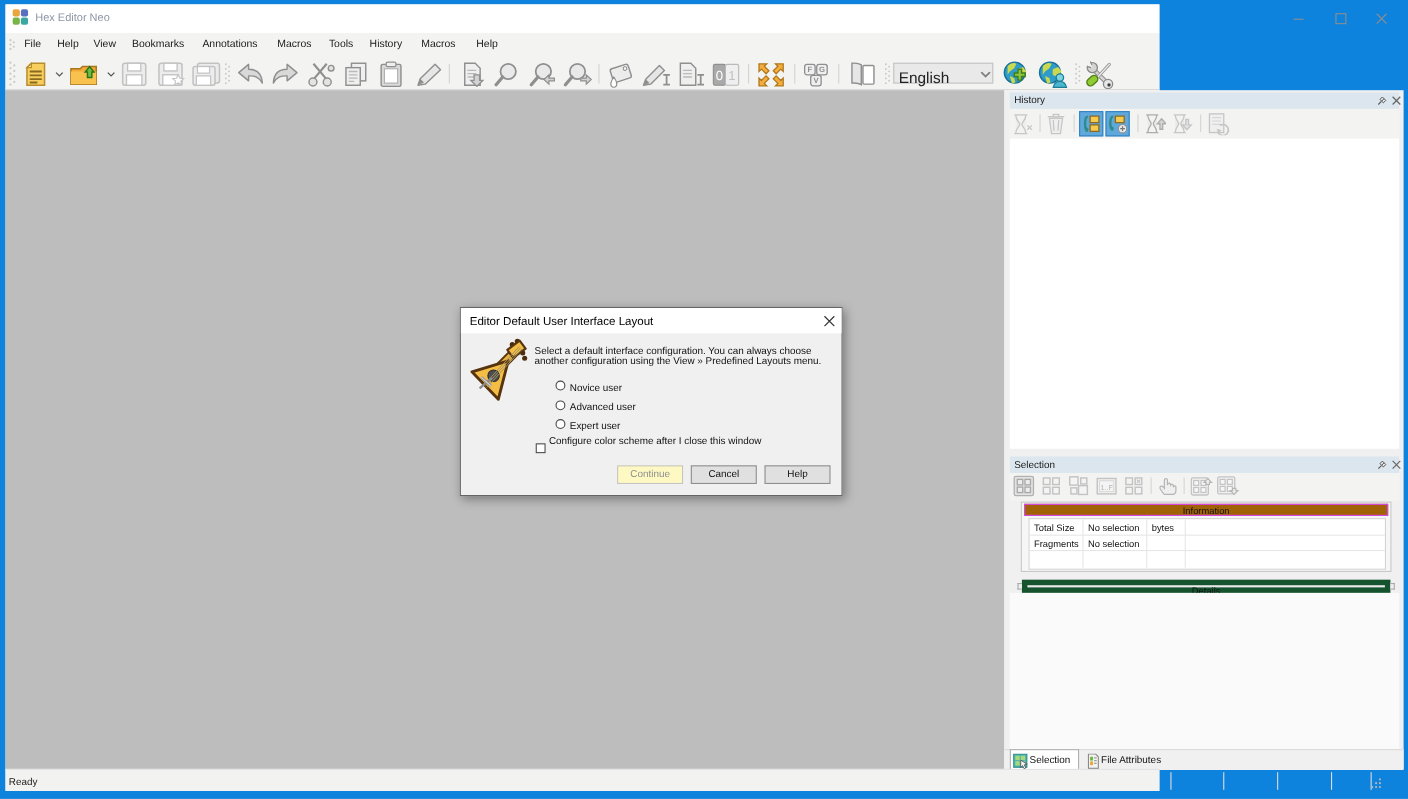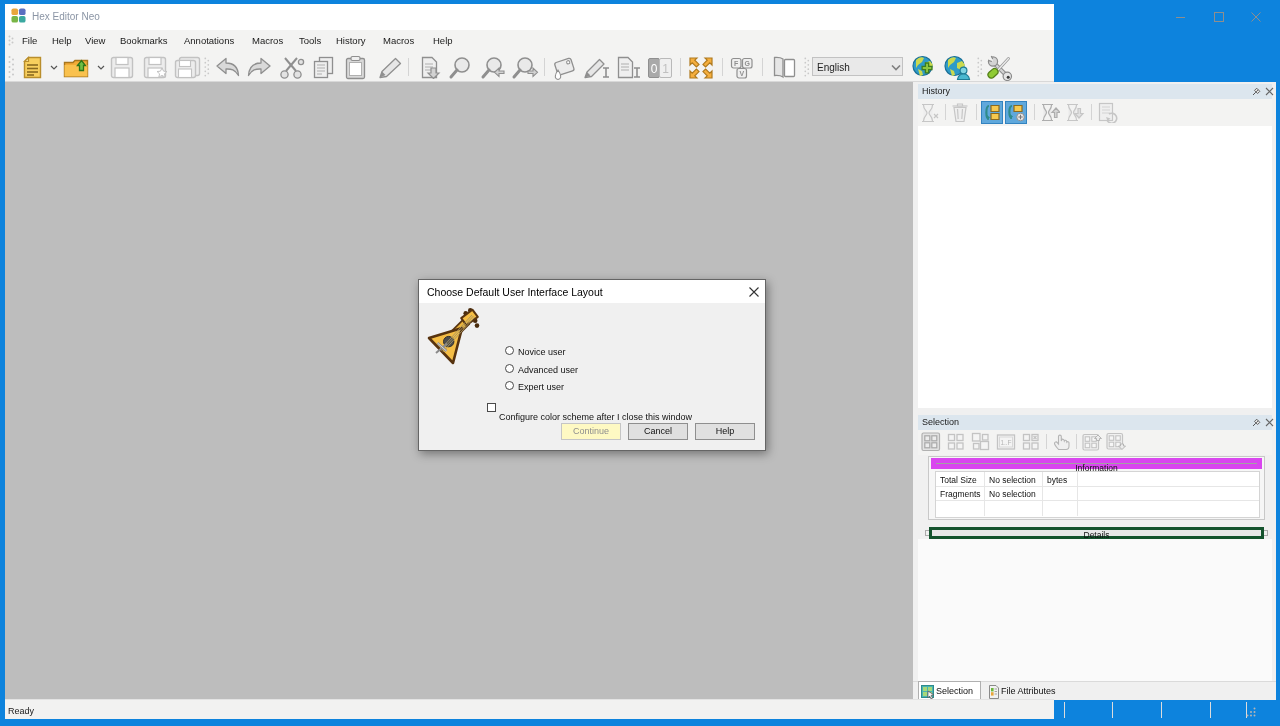--- a/index.html
+++ b/index.html
@@ -276,21 +276,21 @@
           <circle cx="5" cy="9.5" r="1"></circle>
           <circle cx="1.5" cy="12" r="1"></circle>
           <circle cx="5" cy="14.5" r="1"></circle>
           <circle cx="1.5" cy="17" r="1"></circle>
           <circle cx="5" cy="19.5" r="1"></circle>
           <circle cx="1.5" cy="22" r="1"></circle>
         </g>
       </svg>
 
     <div class="abs" style="left:807px;top:5px;width:91px;height:19px;background:#e9e9e9;border:1px solid #c2c2c2">
-      <div class="abs" style="left:4px;top:4px;font-size:10px;color:#222">English</div>
+      <div class="abs" style="left:4px;top:4px;font-size:14px;color:#222">English</div>
       <svg style="left:78px;top:7px" width="10" height="6" viewBox="0 0 10 6">
           <path d="M1 0.5 L5 4.5 L9 0.5" fill="none" stroke="#808080" stroke-width="1.6"></path>
         </svg>
     </div>
 
     <svg style="left:906px;top:3px" width="27" height="26" viewBox="0 0 27 26">
       <circle cx="11.5" cy="11" r="9.5" fill="#2e9bc8" stroke="#1a6f96" stroke-width="1.2"></circle>
       <path d="M5 5 q4-4 8-2 l-2 4 -4 3 -2 3 Z" fill="#cbd94e"></path>
       <path d="M14 8 l5-2 3 4 -4 5 -4-2 Z" fill="#cbd94e"></path>
       <path d="M7 14 l4 2 1 4 -3 1 Z" fill="#cbd94e"></path>
@@ -480,36 +480,36 @@
             <rect x="3.2" y="3.8" width="4.5" height="4.5"></rect>
             <rect x="9.8" y="3.8" width="4.5" height="4.5"></rect>
             <rect x="3.2" y="10.2" width="4.5" height="4.5"></rect>
             <rect x="9.8" y="10.2" width="4.5" height="4.5"></rect>
           </g>
           <path d="M16.5 12 v2 h-2 l3.5 3.5 3.5-3.5 h-2 v-2 Z" transform="translate(-2 0)" fill="#ececec" stroke="#b5b5b5" stroke-width="1"></path>
         </svg>
     </div>
 
     <div class="abs" style="left:15px;top:374px;width:337px;height:64px;border:1px solid #c8c8c8;background:#f6f6f6">
-      <div class="abs" style="left:2px;top:1px;width:331px;height:11px;background:#a3a3a3;border:5px solid #d946ef;font-size:8.5px;color:#111;text-align:center;line-height:10px">Information</div>
+      <div class="abs" style="left:2px;top:1px;width:331px;height:11px;background:#a16207;border:1px solid #d946ef;font-size:8.5px;color:#111;text-align:center;line-height:10px">Information</div>
       <div class="abs" style="left:6px;top:14px;width:325px;height:47px;background:#ffffff;border:1px solid #d4d4d4">
         <div class="abs" style="left:48px;top:0;width:1px;height:44px;background:#e6e6e6"></div>
         <div class="abs" style="left:106px;top:0;width:1px;height:44px;background:#e6e6e6"></div>
         <div class="abs" style="left:141px;top:0;width:1px;height:44px;background:#e6e6e6"></div>
         <div class="abs" style="left:0;top:14px;width:323px;height:1px;background:#e6e6e6"></div>
         <div class="abs" style="left:0;top:28px;width:323px;height:1px;background:#e6e6e6"></div>
         <div class="abs" style="left:4px;top:3px;font-size:8.5px;color:#111">Total Size</div>
         <div class="abs" style="left:53px;top:3px;font-size:8.5px;color:#111">No selection</div>
         <div class="abs" style="left:111px;top:3px;font-size:8.5px;color:#111">bytes</div>
         <div class="abs" style="left:4px;top:17px;font-size:8.5px;color:#111">Fragments</div>
         <div class="abs" style="left:53px;top:17px;font-size:8.5px;color:#111">No selection</div>
       </div>
     </div>
 
-    <div class="abs" style="left:16px;top:445px;width:335px;height:12px;background:#e8e8e8;border:3px solid #14532d;font-size:8.5px;color:#111;text-align:center;line-height:10px">Details</div>
+    <div class="abs" style="left:16px;top:445px;width:335px;height:12px;background:#e8e8e8;border:5px solid #14532d;font-size:8.5px;color:#111;text-align:center;line-height:10px">Details</div>
     <div class="abs" style="left:12px;top:448px;width:4px;height:6px;border:1px solid #aaa;border-right:none;background:#f0f0f0"></div>
     <div class="abs" style="left:351px;top:448px;width:4px;height:6px;border:1px solid #aaa;border-left:none;background:#f0f0f0"></div>
 
     <div class="abs" style="left:5px;top:457px;width:354px;height:142px;background:#fafafa"></div>
 
     <div class="abs" style="left:0px;top:599px;width:363px;height:19px;background:#f0f0f0;border-top:1px solid #dadada">
       <div class="abs" style="left:5px;top:-1px;width:63px;height:20px;background:#ffffff;border:1px solid #b0b0b0;border-bottom:none"></div>
       <svg style="left:8px;top:3px" width="14" height="14" viewBox="0 0 14 14">
           <rect x="0.5" y="0.5" width="12" height="12" fill="#49b4b4" stroke="#2e8b8b"></rect>
           <g fill="#a8d878">
@@ -548,21 +548,21 @@
           <circle cx="8.5" cy="8.5" r="1"></circle>
           <circle cx="5" cy="5" r="1"></circle>
           <circle cx="5" cy="8.5" r="1"></circle>
           <circle cx="1.5" cy="8.5" r="1"></circle>
         </g>
       </svg>
   </div>
 </div>
 <div id="dialog">
   <div class="abs" style="left:0;top:0;width:346px;height:23px;background:#fff"></div>
-  <div class="abs" style="left:8px;top:6px;font-size:10.5px;color:#000">Choose Default User Interface Layout</div>
+  <div class="abs" style="left:8px;top:6px;font-size:10.5px;color:#000">Editor Default User Interface Layout</div>
   <svg style="left:330px;top:7px" width="10" height="10" viewBox="0 0 10 10">
       <path d="M0.5 0.5 L9.5 9.5 M9.5 0.5 L0.5 9.5" stroke="#333" stroke-width="1.1"></path>
     </svg>
   <svg style="left:6px;top:27px" width="58" height="62" viewBox="0 0 58 62">
     <g fill="#4a2c0e">
         <circle cx="40.7" cy="6.2" r="2.3"></circle>
         <circle cx="45.3" cy="3.3" r="2.3"></circle>
         <circle cx="50.2" cy="13.8" r="2.3"></circle>
         <circle cx="52" cy="18.6" r="2.3"></circle>
       </g>
@@ -573,24 +573,25 @@
     <circle cx="23.7" cy="34.6" r="5.2" fill="#4d4d4d" stroke="#2e2e2e" stroke-width="1"></circle>
     <g stroke="#a39363" stroke-width="0.9" fill="none">
       <path d="M14.8 43.2 L47 8"></path>
         <path d="M16.2 44.2 L48.3 9.1"></path>
         <path d="M17.6 45.2 L49.5 10.3"></path>
     </g>
     <path d="M11 46 L22 36.5" stroke="#8a8a8a" stroke-width="2" fill="none"></path>
     <path d="M12.5 36 L21.5 44" stroke="#8f8f8f" stroke-width="2.4" fill="none"></path>
     <path d="M12.5 36 L21.5 44" stroke="#d8d8d8" stroke-width="1" fill="none"></path>
   </svg>
+  <div class="abs" style="left:67px;top:35px;width:280px;font-size:9px;line-height:9.3px;color:#111;white-space:nowrap">Select a default interface configuration. You can always choose<br>another configuration using the View » Predefined Layouts menu.</div>
   <div class="radio" style="left:86px;top:66px"></div>
   <div class="rlabel" style="left:99px;top:67px">Novice user</div>
   <div class="radio" style="left:86px;top:84px"></div>
   <div class="rlabel" style="left:99px;top:85px">Advanced user</div>
   <div class="radio" style="left:86px;top:101px"></div>
   <div class="rlabel" style="left:99px;top:102px">Expert user</div>
   <div class="abs" style="left:68px;top:123px;width:9px;height:9px;border:1px solid #4a4a4a;background:#fff"></div>
-  <div class="rlabel" style="left:80px;top:132px">Configure color scheme after I close this window</div>
+  <div class="rlabel" style="left:80px;top:116px">Configure color scheme after I close this window</div>
   <div class="btn" style="left:142px;background:#fef9c3;border-color:#c5c5c5;color:#8f8f8f">Continue</div>
   <div class="btn" style="left:209px">Cancel</div>
   <div class="btn" style="left:276px">Help</div>
 </div>
 
 </body></html>

